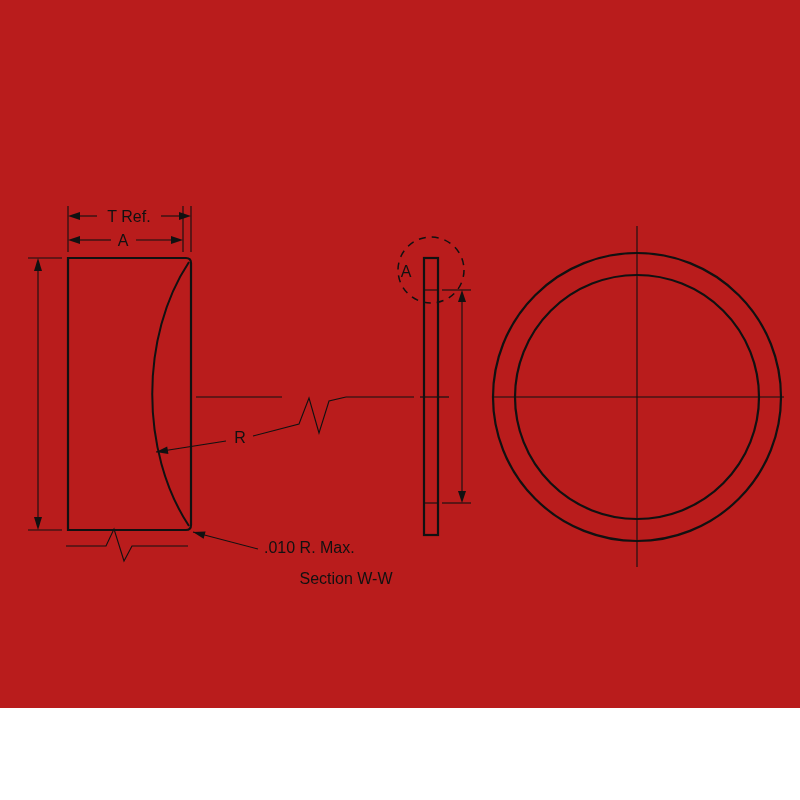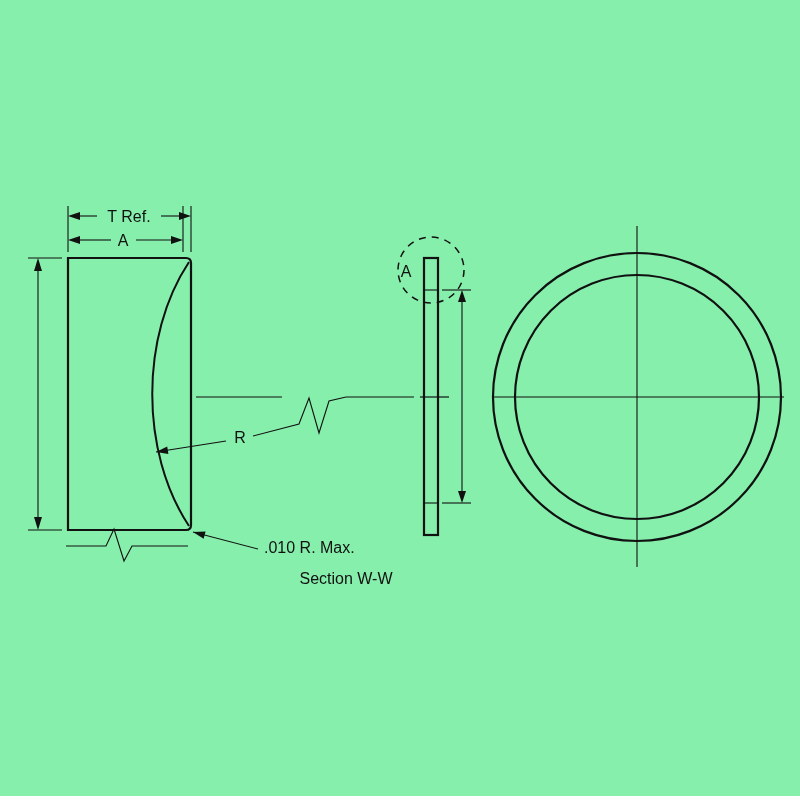--- a/index.html
+++ b/index.html
@@ -6,22 +6,22 @@
     margin: 0;
     padding: 0;
     background: #ffffff;
     width: 800px;
     height: 800px;
     font-family: "Liberation Sans", sans-serif;
   }
   .canvas {
     position: relative;
     width: 800px;
-    height: 796px;
-    background: #86efac;
+    height: 708px;
+    background: #b91c1c;
     overflow: hidden;
   }
   svg { position: absolute; top: 0; left: 0; }
   .outline   { fill: none; stroke: #111111; stroke-width: 2.2; }
   .curve     { fill: none; stroke: #111111; stroke-width: 2; }
   .thin      { fill: none; stroke: #111111; stroke-width: 1.1; }
   .dashcl    { fill: none; stroke: #111111; stroke-width: 1.2; }
   .detail    { fill: none; stroke: #111111; stroke-width: 1.5; stroke-dasharray: 7 6; }
   .arrow     { fill: #111111; stroke: none; }
   .lbl       { fill: #111111; font-family: "Liberation Sans", sans-serif; font-size: 16px; }

